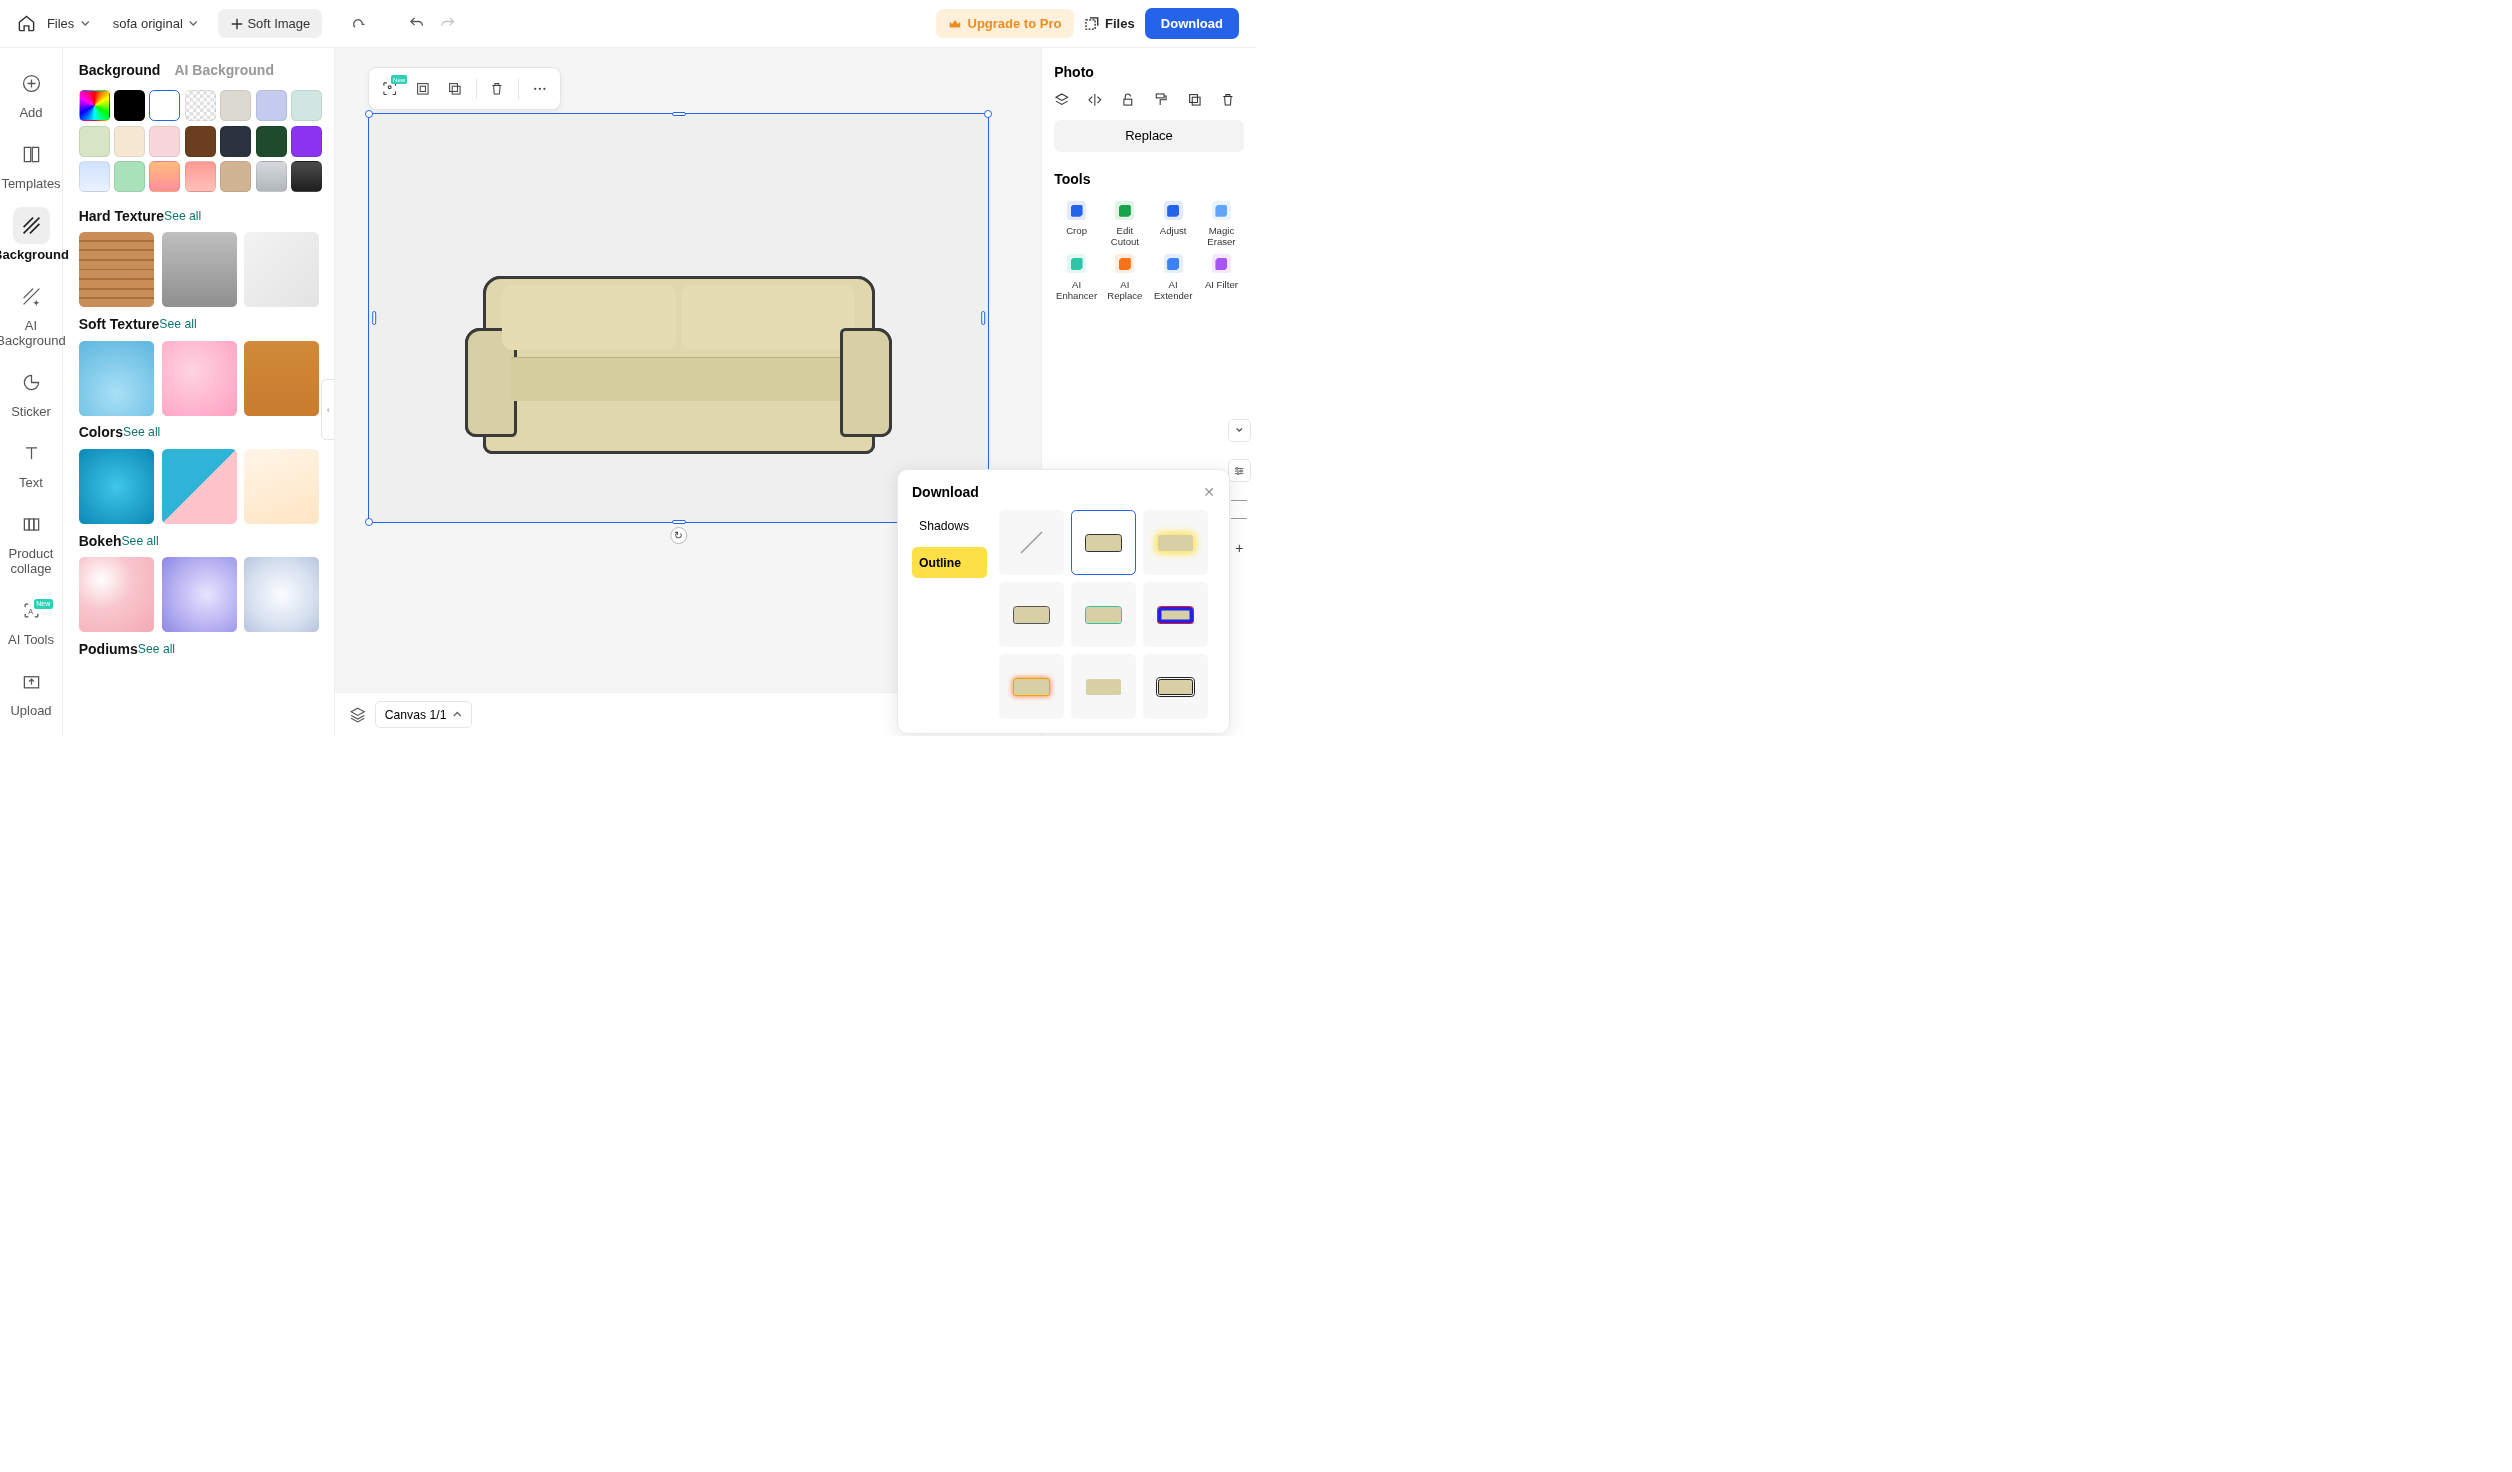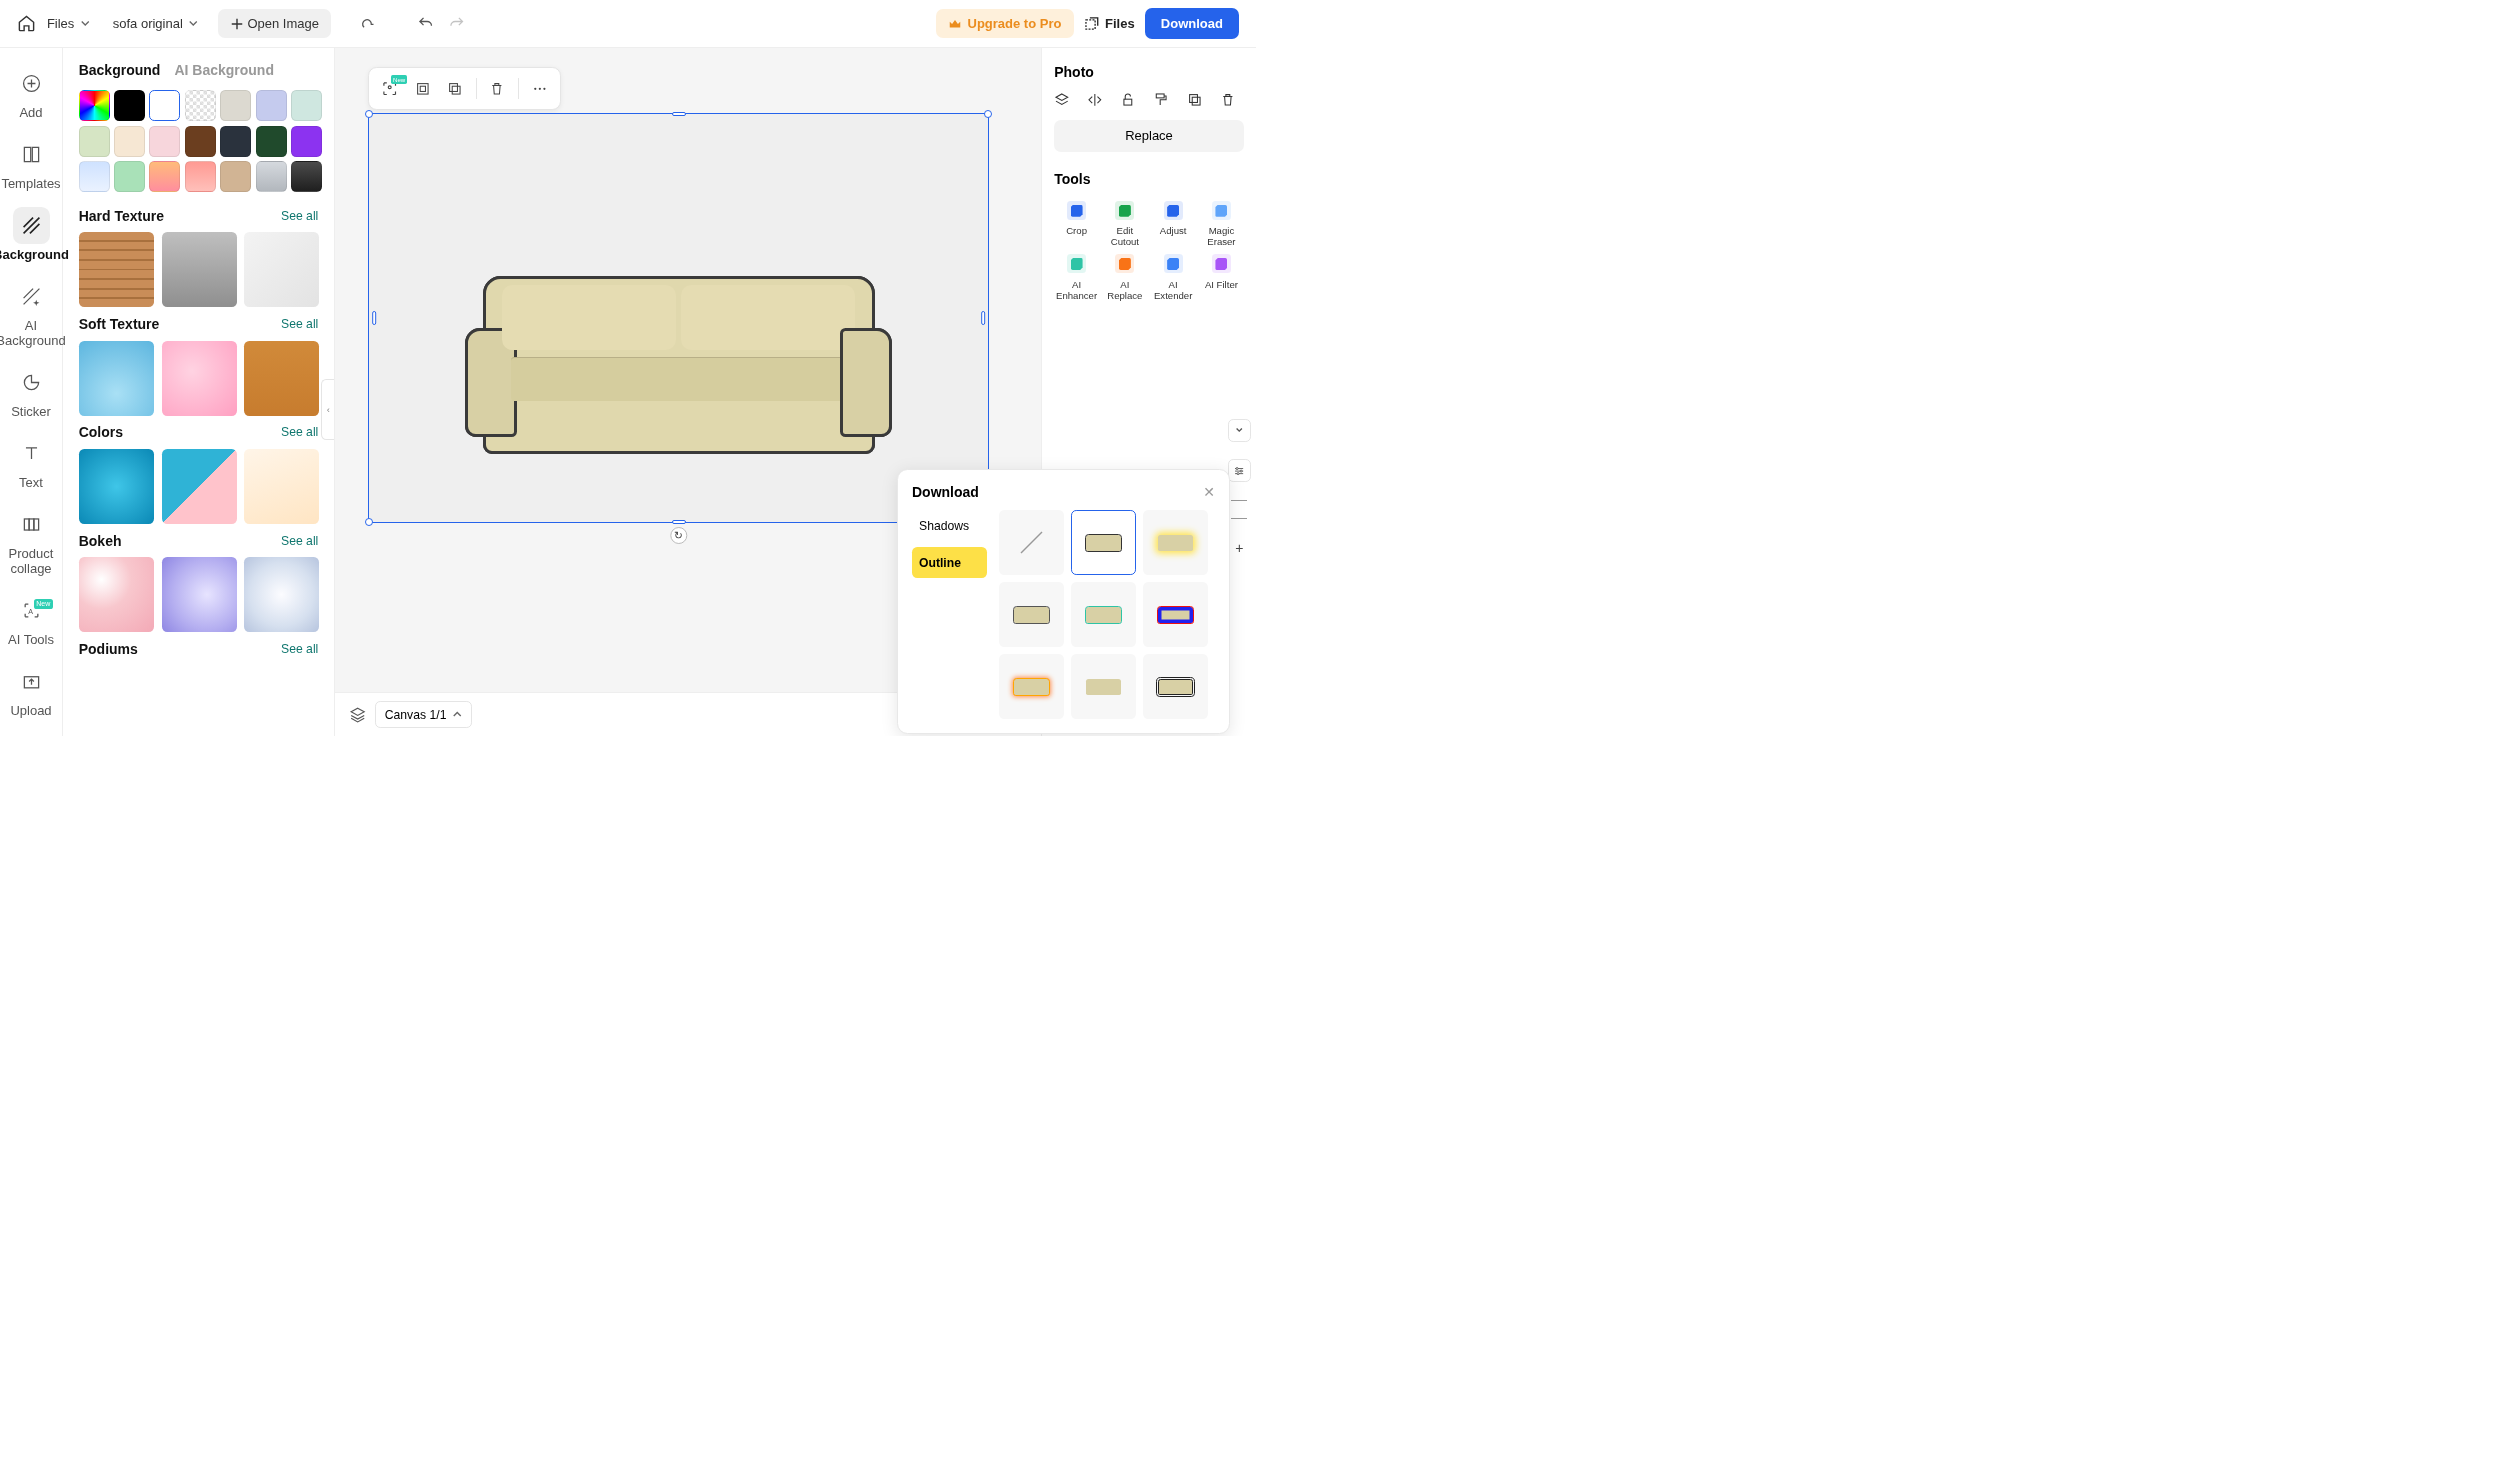--- a/index.html
+++ b/index.html
@@ -32,21 +32,21 @@
 .bg-panel { width: 272px; border-right: 0.9px solid #eee; overflow-y: auto; padding: 14px 15.7px 52px; position:relative; }
 .bg-panel::-webkit-scrollbar { width:5.2px; } .bg-panel::-webkit-scrollbar-thumb { background:#ddd; border-radius:2.6px; }
 .bg-tabs { display: flex; gap: 14px; margin-bottom: 12.2px; }
 .bg-tab { font-size: 14px; font-weight: 700; color: #999; cursor: pointer; }
 .bg-tab.active { color: #111; }
 .swatch-grid { display: grid; grid-template-columns: repeat(7, 31px); gap: 4.4px; margin-bottom: 15.7px; }
 .swatch { width: 31px; height: 31px; border-radius: 5.2px; cursor: pointer; border: 0.9px solid rgba(0,0,0,0.08); }
 .swatch.rainbow { background: conic-gradient(red,yellow,lime,cyan,blue,magenta,red); }
 .swatch.selected { border: 1.7px solid #2563eb; }
 .swatch.checker { background-image: linear-gradient(45deg,#ddd 25%,transparent 25%),linear-gradient(-45deg,#ddd 25%,transparent 25%),linear-gradient(45deg,transparent 75%,#ddd 75%),linear-gradient(-45deg,transparent 75%,#ddd 75%); background-size:7px 7px; background-position:0 0,0 3.5px,3.5px -3.5px,-3.5px 0; }
-.section-head { display: flex; justify-content: space-between; align-items: center; margin: 8.7px 0 8.7px; }
+.section-head { display: flex; align-items: center; margin: 8.7px 0 8.7px; }
 .section-head h4 { font-size: 14px; font-weight: 700; color: #111; }
 .section-head a { font-size: 12.2px; color: #0f766e; cursor: pointer; }
 .thumb-row { display: grid; grid-template-columns: repeat(3, 75px); gap: 7.9px; margin-bottom: 8.7px; }
 .thumb { width: 75px; height: 75px; border-radius: 5.2px; cursor: pointer; }
 .panel-collapse { position:absolute; right:-0.9px; top:331px; width:14px; height:61px; background:#fff; border:0.9px solid #e5e5e5; border-right:none; border-radius:5.2px 0 0 5.2px; display:flex; align-items:center; justify-content:center; font-size:9.6px; color:#888; cursor:pointer; }
 
 
 .canvas-area { flex: 1; background: #f5f5f5; position: relative; }
 .floating-toolbar { position: absolute; top: 19px; left: 33px; background: #fff; border: 0.9px solid #e5e5e5; border-radius: 8.7px; display: flex; align-items: center; padding: 5.2px; gap: 1.7px; box-shadow: 0 1.7px 5.2px rgba(0,0,0,0.06); }
 .ft-btn { width: 31px; height: 31px; display: flex; align-items: center; justify-content: center; border-radius: 5.2px; cursor: pointer; color: #444; position:relative; }
@@ -112,21 +112,21 @@
   <div class="dropdown" style="margin-left:12.2px;">
     <span>sofa original</span>
     <svg viewBox="0 0 12 12">
         <path d="M2 4l4 4 4-4" stroke="#666" stroke-width="1.5" fill="none"></path>
       </svg>
   </div>
   <div class="open-image-btn" style="margin-left:8.7px;">
     <svg width="14" height="14" viewBox="0 0 16 16">
         <path d="M8 2v12M2 8h12" stroke="#333" stroke-width="1.6"></path>
       </svg>
-    <span>Open Image</span>
+    <span>Soft Image</span>
   </div>
   <div class="icon-btn" style="margin-left:15.7px;">
     <svg width="17.4" height="17.4" viewBox="0 0 24 24" fill="none" stroke="#555" stroke-width="1.8">
         <path d="M7 17a6 6 0 1 1 10-4h3"></path>
       </svg>
   </div>
   <div class="icon-btn" style="margin-left:26px;">
     <svg width="17.4" height="17.4" viewBox="0 0 24 24" fill="none" stroke="#555" stroke-width="1.8">
         <path d="M9 14l-5-5 5-5M4 9h10a6 6 0 0 1 6 6"></path>
       </svg>

